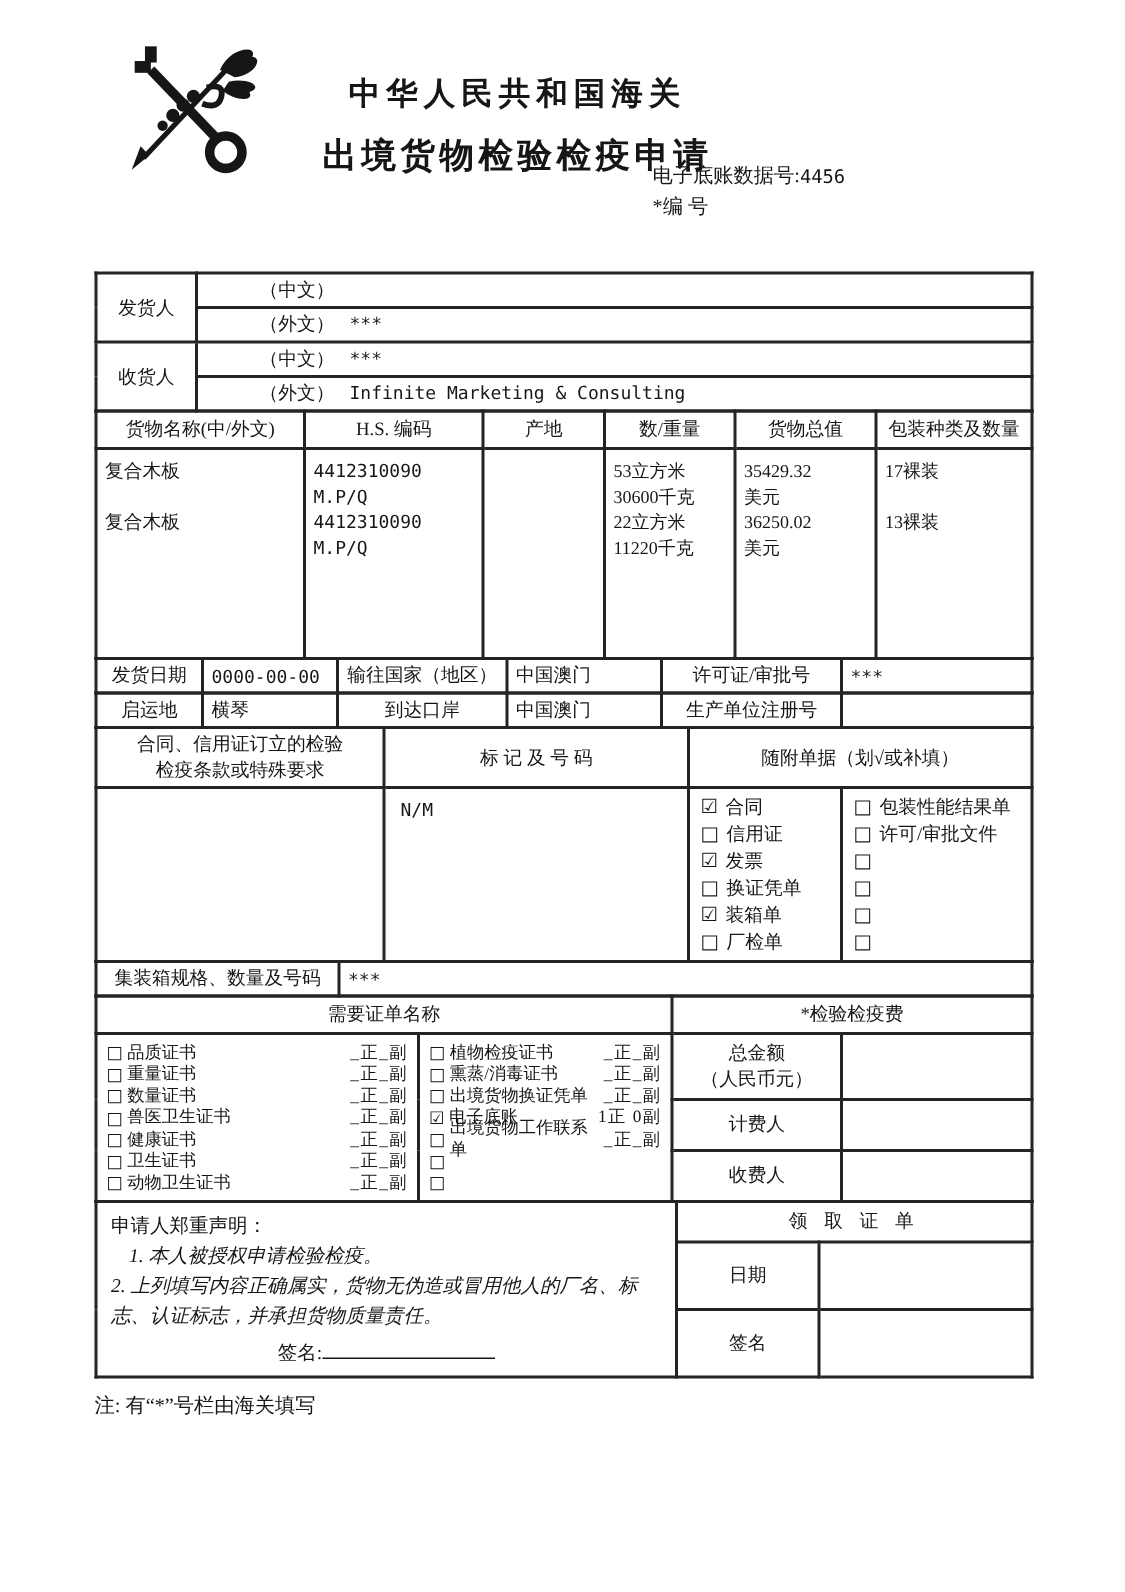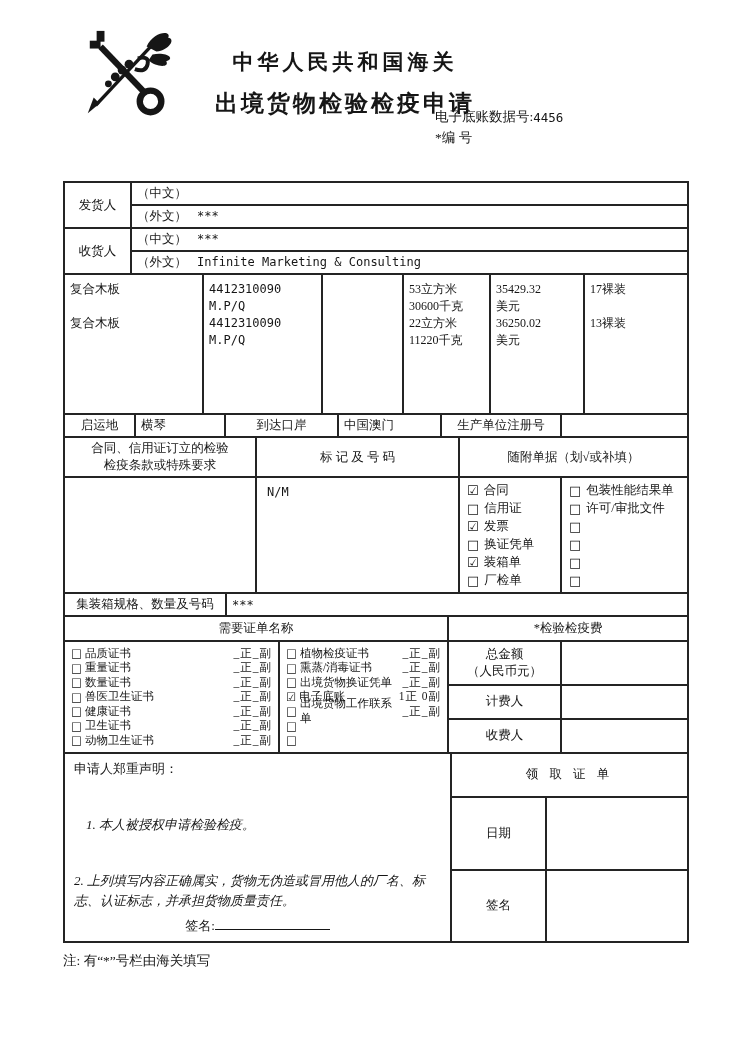--- a/index.html
+++ b/index.html
@@ -27,30 +27,30 @@
   .meta .dline{border-bottom:2px solid #161616;padding-bottom:2px;}
 
   
   table{border-collapse:collapse;table-layout:fixed;width:624px;margin-top:-2px;}
   td,th{border:2px solid #242424;padding:2px 5px;font-size:12.5px;font-weight:normal;
     vertical-align:middle;overflow:hidden;}
   td.c,th.c{text-align:center;}
   .mono{font-family:"DejaVu Sans Mono","Liberation Mono",monospace;font-size:12px;}
   .pre{white-space:pre-line;}
   .top{vertical-align:top;}
-  .prefix{margin-right:10px;white-space:nowrap;}
+  .prefix{margin-right:10px;white-space:nowrap;margin-left:36px;}
   .goodscell{line-height:17px;}
   .goodscell .entry{min-height:34px;}
   .cbx{font-family:"DejaVu Sans","Liberation Sans",sans-serif;font-size:13px;margin-right:5px;}
   .docitem{display:flex;align-items:center;height:18px;font-size:12.5px;}
   .certitem{display:flex;align-items:center;height:14.5px;font-size:11.5px;}
   .certitem .cbx{font-size:11.5px;margin-right:3px;}
   .certitem .cop{margin-left:auto;white-space:nowrap;font-size:11.5px;letter-spacing:1px;}
   .decl{font-size:13px;line-height:1.55;}
-  .decl .items{font-style:italic;margin-top:36px;}
+  .decl .items{font-style:italic;}
   .sigline{display:inline-block;width:115px;border-bottom:1.5px solid #161616;height:13px;}
   .note{margin-top:9px;font-size:13.5px;}
   .redact{position:absolute;left:152px;top:8px;width:268px;height:30px;background:#ffffff;}
 </style>
 </head>
 <body>
 
 <div class="form">
 
   <div class="hdr">
@@ -112,20 +112,28 @@
   <table>
     <colgroup>
         <col style="width:139px">
         <col style="width:119px">
         <col style="width:81px">
         <col style="width:87px">
         <col style="width:94px">
         <col style="width:104px">
       </colgroup>
     <tbody>
+        <tr style="height:25px">
+      <th class="c">货物名称(中/外文)</th>
+      <th class="c">H.S. 编码</th>
+      <th class="c">产地</th>
+      <th class="c">数/重量</th>
+      <th class="c">货物总值</th>
+      <th class="c">包装种类及数量</th>
+    </tr>
     <tr style="height:140px">
       <td class="top goodscell" style="padding-top:6px">
         <div class="entry pre">复合木板</div>
         <div class="entry pre">复合木板</div>
       </td>
       <td class="top goodscell mono" style="padding-top:6px">
         <div class="entry pre">4412310090
 M.P/Q</div>
         <div class="entry pre">4412310090
 M.P/Q</div>
@@ -147,20 +155,40 @@
 美元</div>
       </td>
       <td class="top goodscell" style="padding-top:6px;font-size:12px">
         <div class="entry pre">17裸装</div>
         <div class="entry pre">13裸装</div>
       </td>
     </tr>
   </tbody>
     </table>
 
+  <table>
+    <colgroup>
+        <col style="width:71px">
+        <col style="width:90px">
+        <col style="width:113px">
+        <col style="width:103px">
+        <col style="width:120px">
+        <col style="width:127px">
+      </colgroup>
+    <tbody>
+        <tr style="height:23px">
+      <td class="c">发货日期</td>
+      <td class="mono">0000-00-00</td>
+      <td class="c" style="padding:2px 2px">输往国家（地区）</td>
+      <td>中国澳门</td>
+      <td class="c">许可证/审批号</td>
+      <td class="mono">***</td>
+    </tr>
+  </tbody>
+    </table>
   <table>
     <colgroup>
         <col style="width:71px">
         <col style="width:90px">
         <col style="width:113px">
         <col style="width:103px">
         <col style="width:120px">
         <col style="width:127px">
       </colgroup>
     <tbody>

